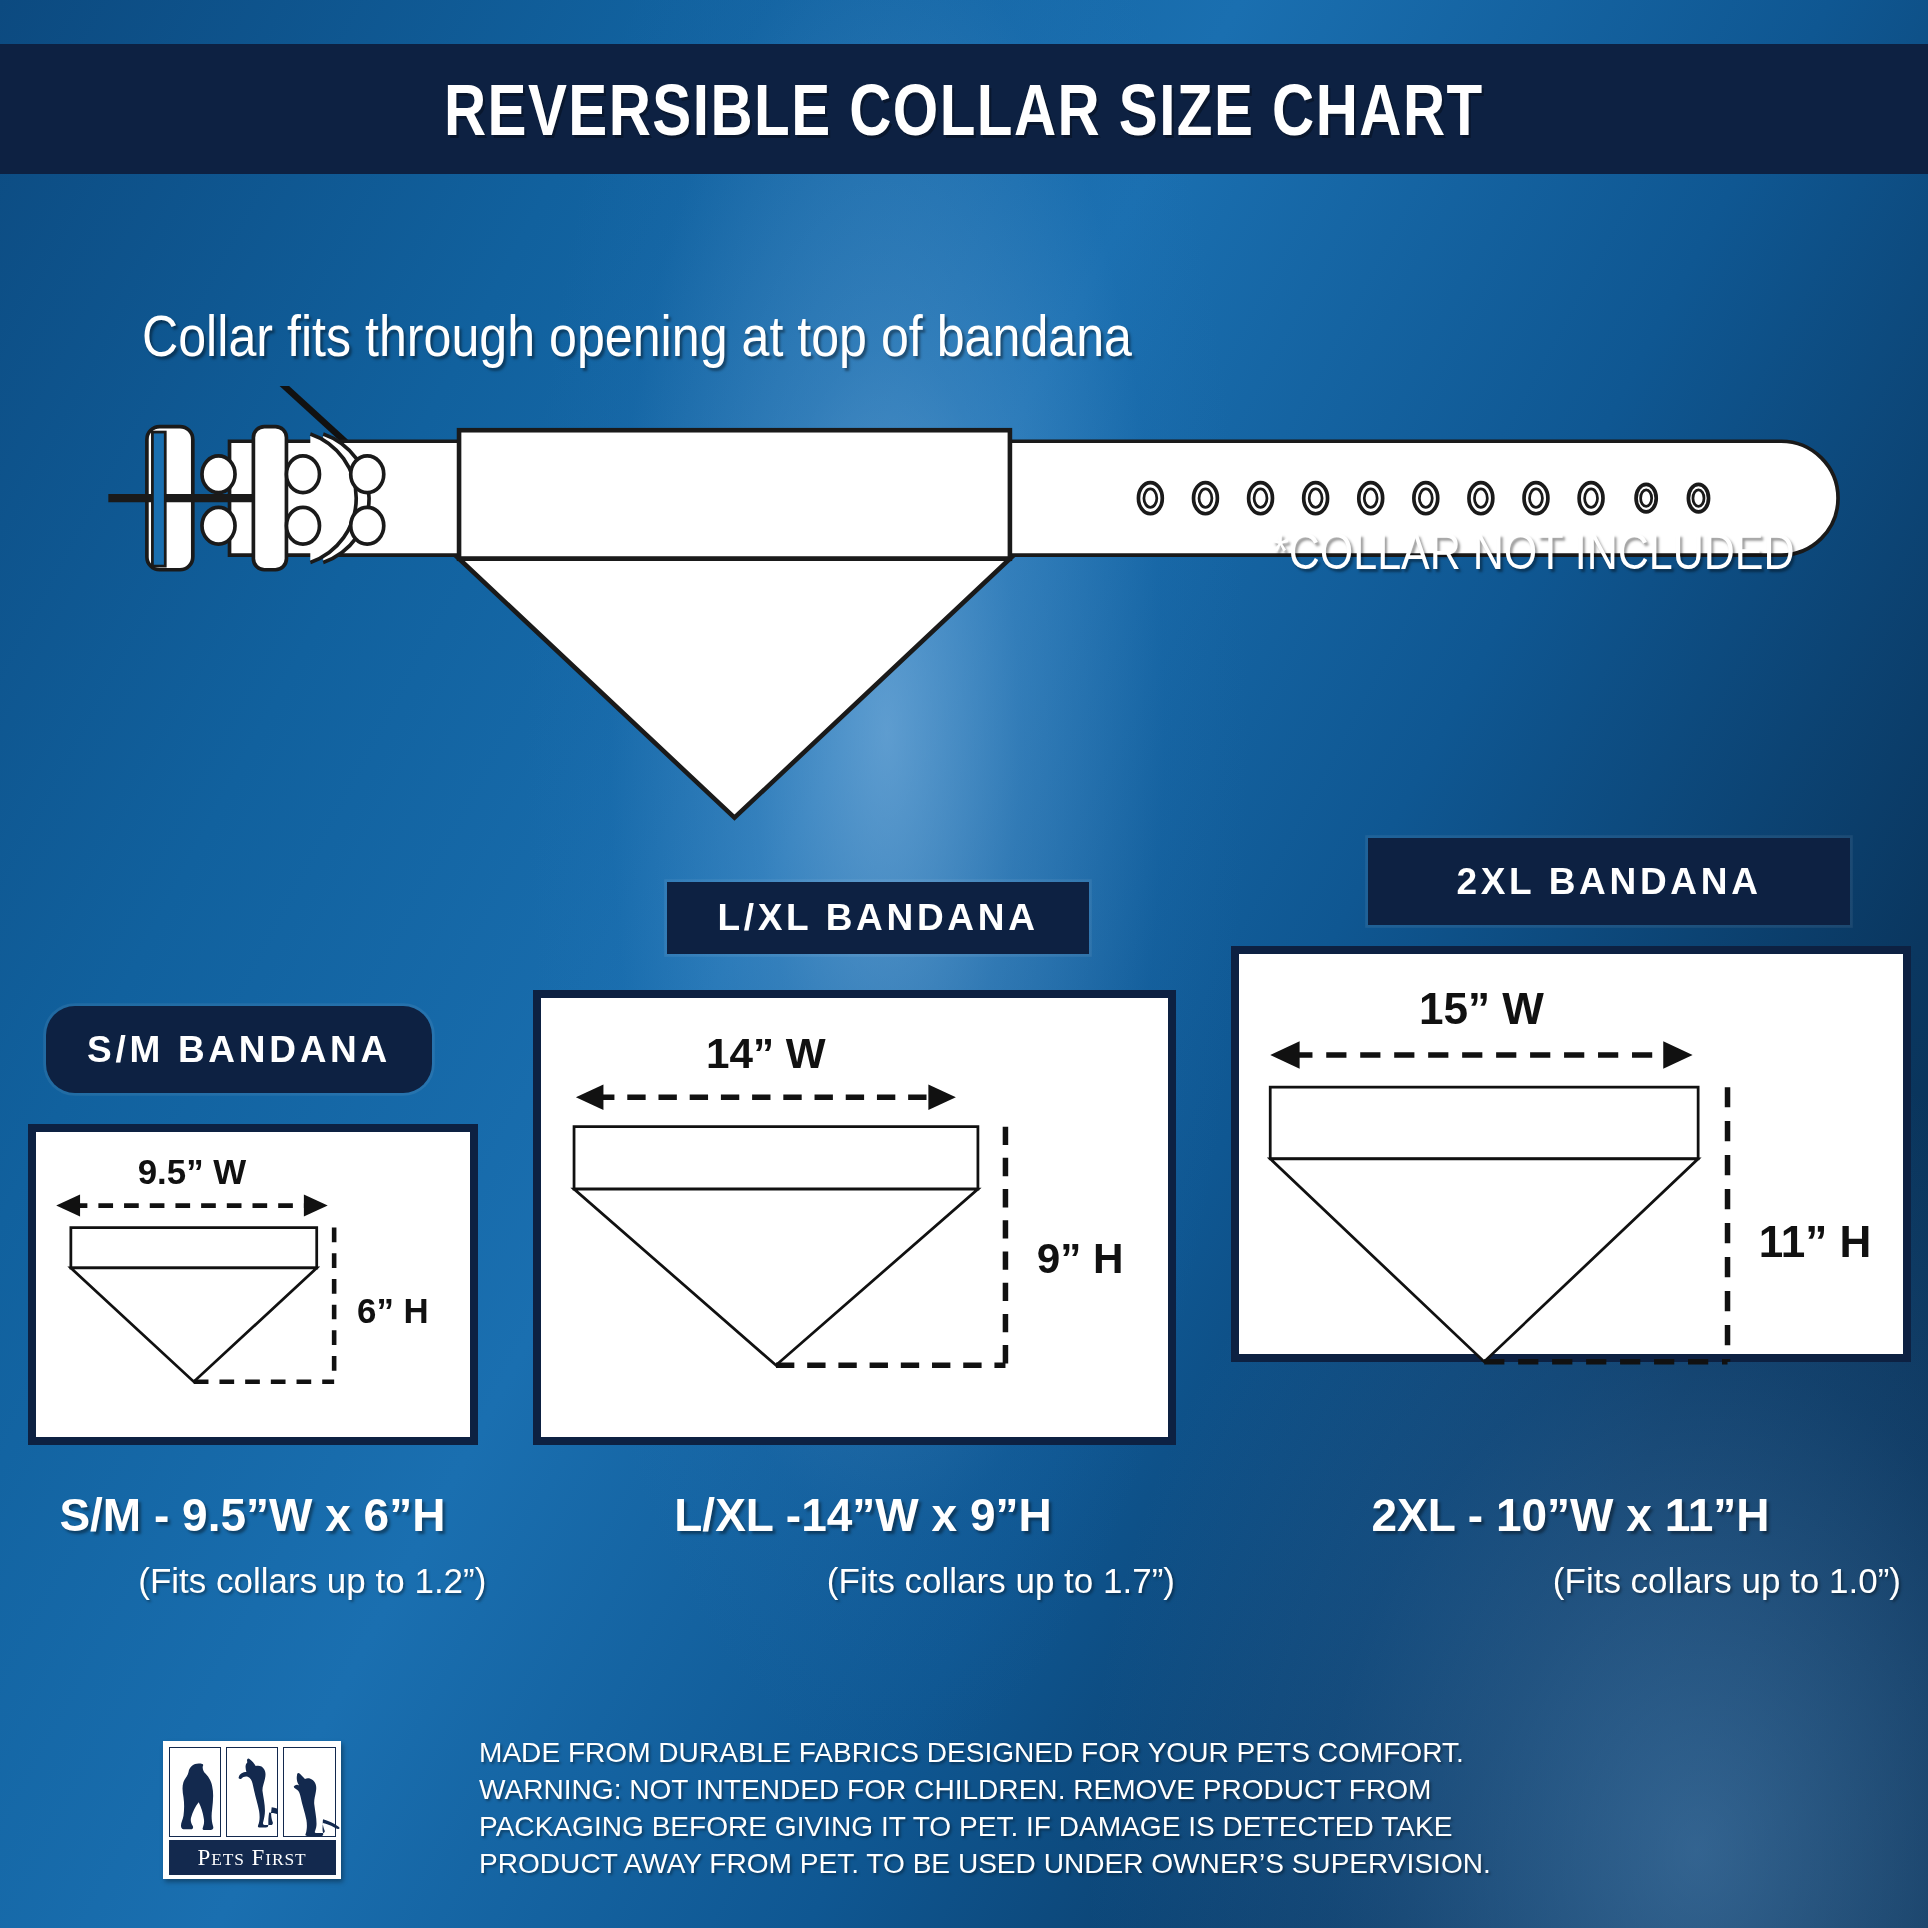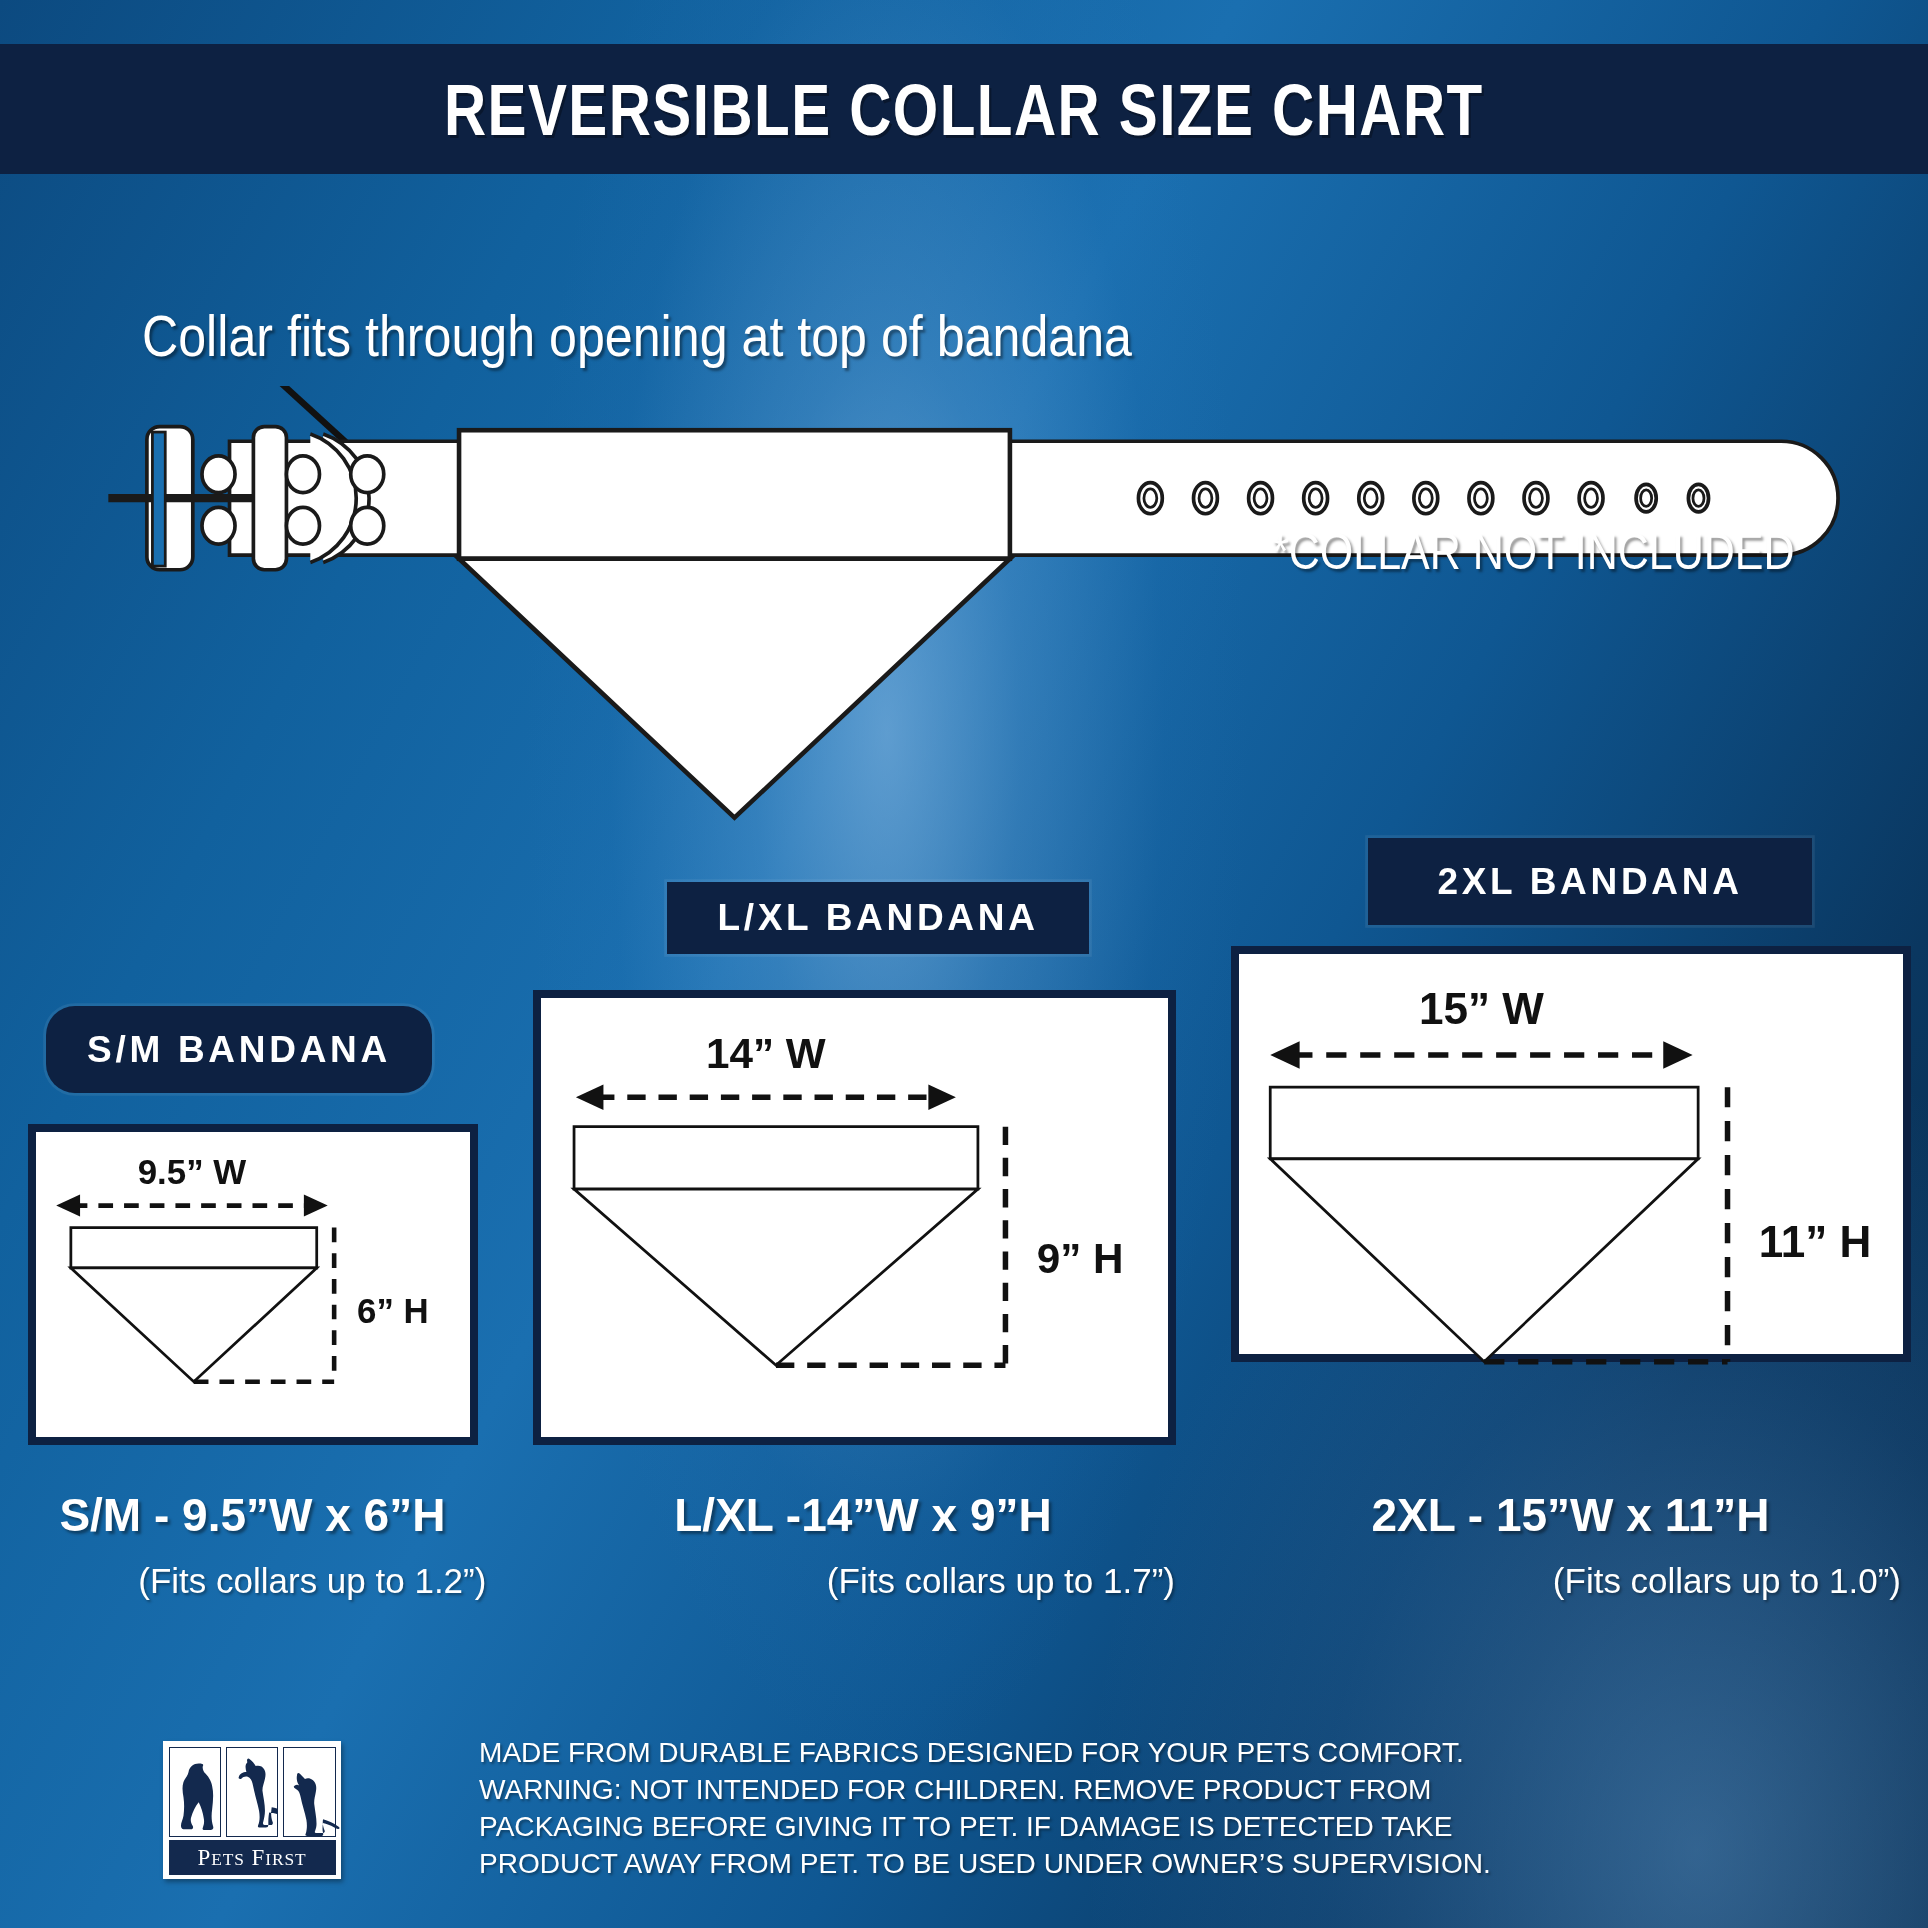--- a/index.html
+++ b/index.html
@@ -234,21 +234,21 @@
         <line x1="506" y1="140" x2="506" y2="400" stroke="#111" stroke-width="6" stroke-dasharray="20,14"></line>
         <line x1="256" y1="400" x2="506" y2="400" stroke="#111" stroke-width="6" stroke-dasharray="20,14"></line>
       </g>
       <text x="540" y="300" font-family="Liberation Sans, sans-serif" font-size="46" font-weight="700" fill="#111">9” H</text>
     </svg>
   </div>
 
   <div class="cap-main" style="left:551px;top:1488px;width:624px;font-size:46px;">L/XL -14”W x 9”H</div>
   <div class="cap-sub" style="left:551px;top:1561px;width:624px;font-size:35px;">(Fits collars up to 1.7”)</div>
 
-  <div class="badge" style="left:1368px;top:838px;width:444px;height:87px;font-size:37px;">
+  <div class="badge" style="left:1368px;top:838px;width:482px;height:87px;font-size:37px;">
     <span>2XL BANDANA</span>
   </div>
 
   <div class="card" style="left:1231px;top:946px;width:680px;height:416px;">
     <svg width="663" height="483" viewBox="0 0 722 526">
       <g>
         <line x1="58" y1="110" x2="470" y2="110" stroke="#111" stroke-width="6" stroke-dasharray="22,15"></line>
         <polygon points="34,110 66,95 66,125" fill="#111"></polygon>
         <polygon points="494,110 462,95 462,125" fill="#111"></polygon>
       </g>
@@ -258,21 +258,21 @@
       <polygon points="34,223 500,223 267,444" fill="#ffffff" stroke="#111" stroke-width="3"></polygon>
 
       <g>
         <line x1="532" y1="145" x2="532" y2="444" stroke="#111" stroke-width="6" stroke-dasharray="22,15"></line>
         <line x1="267" y1="444" x2="532" y2="444" stroke="#111" stroke-width="6" stroke-dasharray="22,15"></line>
       </g>
       <text x="566" y="330" font-family="Liberation Sans, sans-serif" font-size="48" font-weight="700" fill="#111">11” H</text>
     </svg>
   </div>
 
-  <div class="cap-main" style="left:1240px;top:1488px;width:661px;font-size:46px;">2XL - 15”W x 11”H</div>
+  <div class="cap-main" style="left:1240px;top:1488px;width:661px;font-size:46px;">2XL - 10”W x 11”H</div>
   <div class="cap-sub" style="left:1240px;top:1561px;width:661px;font-size:35px;">(Fits collars up to 1.0”)</div>
 
   <div class="logo">
     <div class="logo-cells">
       <div class="logo-cell">
         <svg viewBox="0 0 60 96" width="100%" height="100%" preserveAspectRatio="xMidYMax meet">
           <path fill="#13294e" d="M34 10c-6 0-11 4-12 10-1 5-4 7-6 12-2 6-1 12 0 18 1 7 1 14 0 22-1 5-3 8-3 12 0 3 2 4 5 4h7c2 0 3-2 2-4-2-3-3-6-2-10 2-7 5-13 9-18 3 6 5 12 6 19 1 5 0 8-1 11-1 2 0 3 2 3h7c3 0 4-2 3-5-2-6-2-13-1-20 1-9 2-18 0-27-1-6-4-11-8-15-2-2-4-6-3-9 1-2 0-3-5-3z"></path>
         </svg>
       </div>
       <div class="logo-cell">

